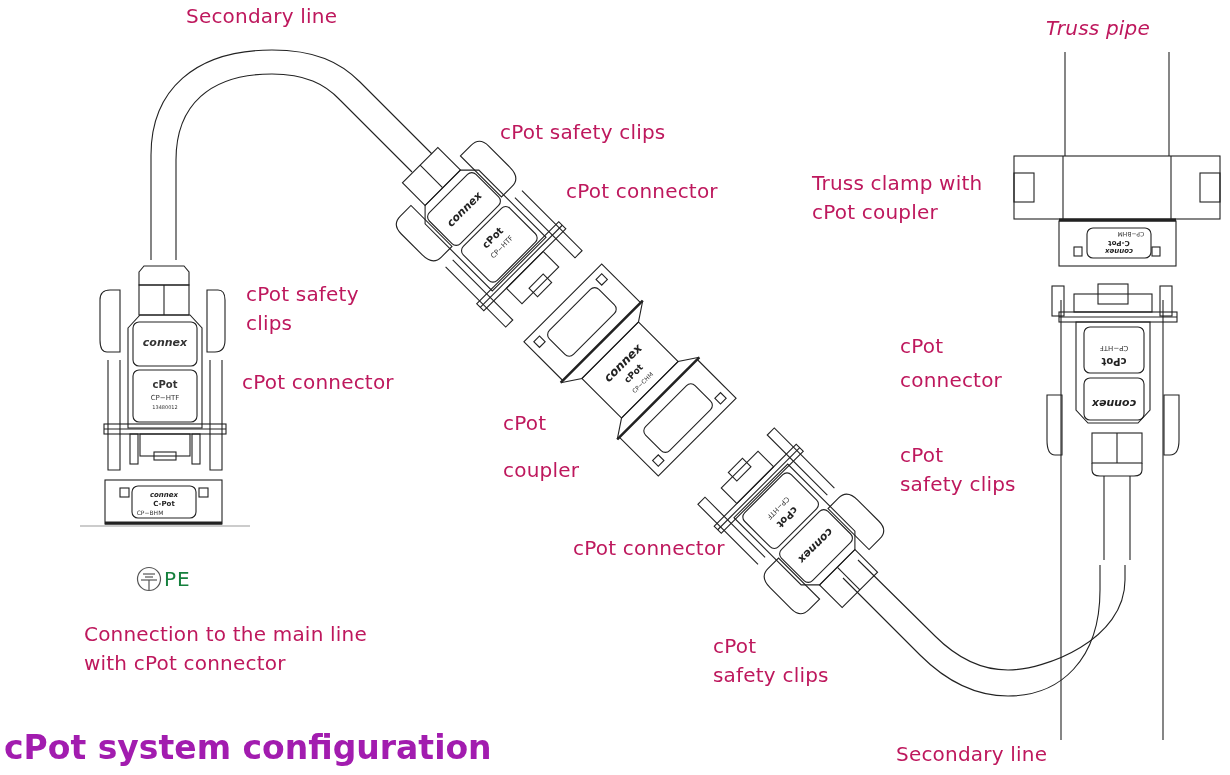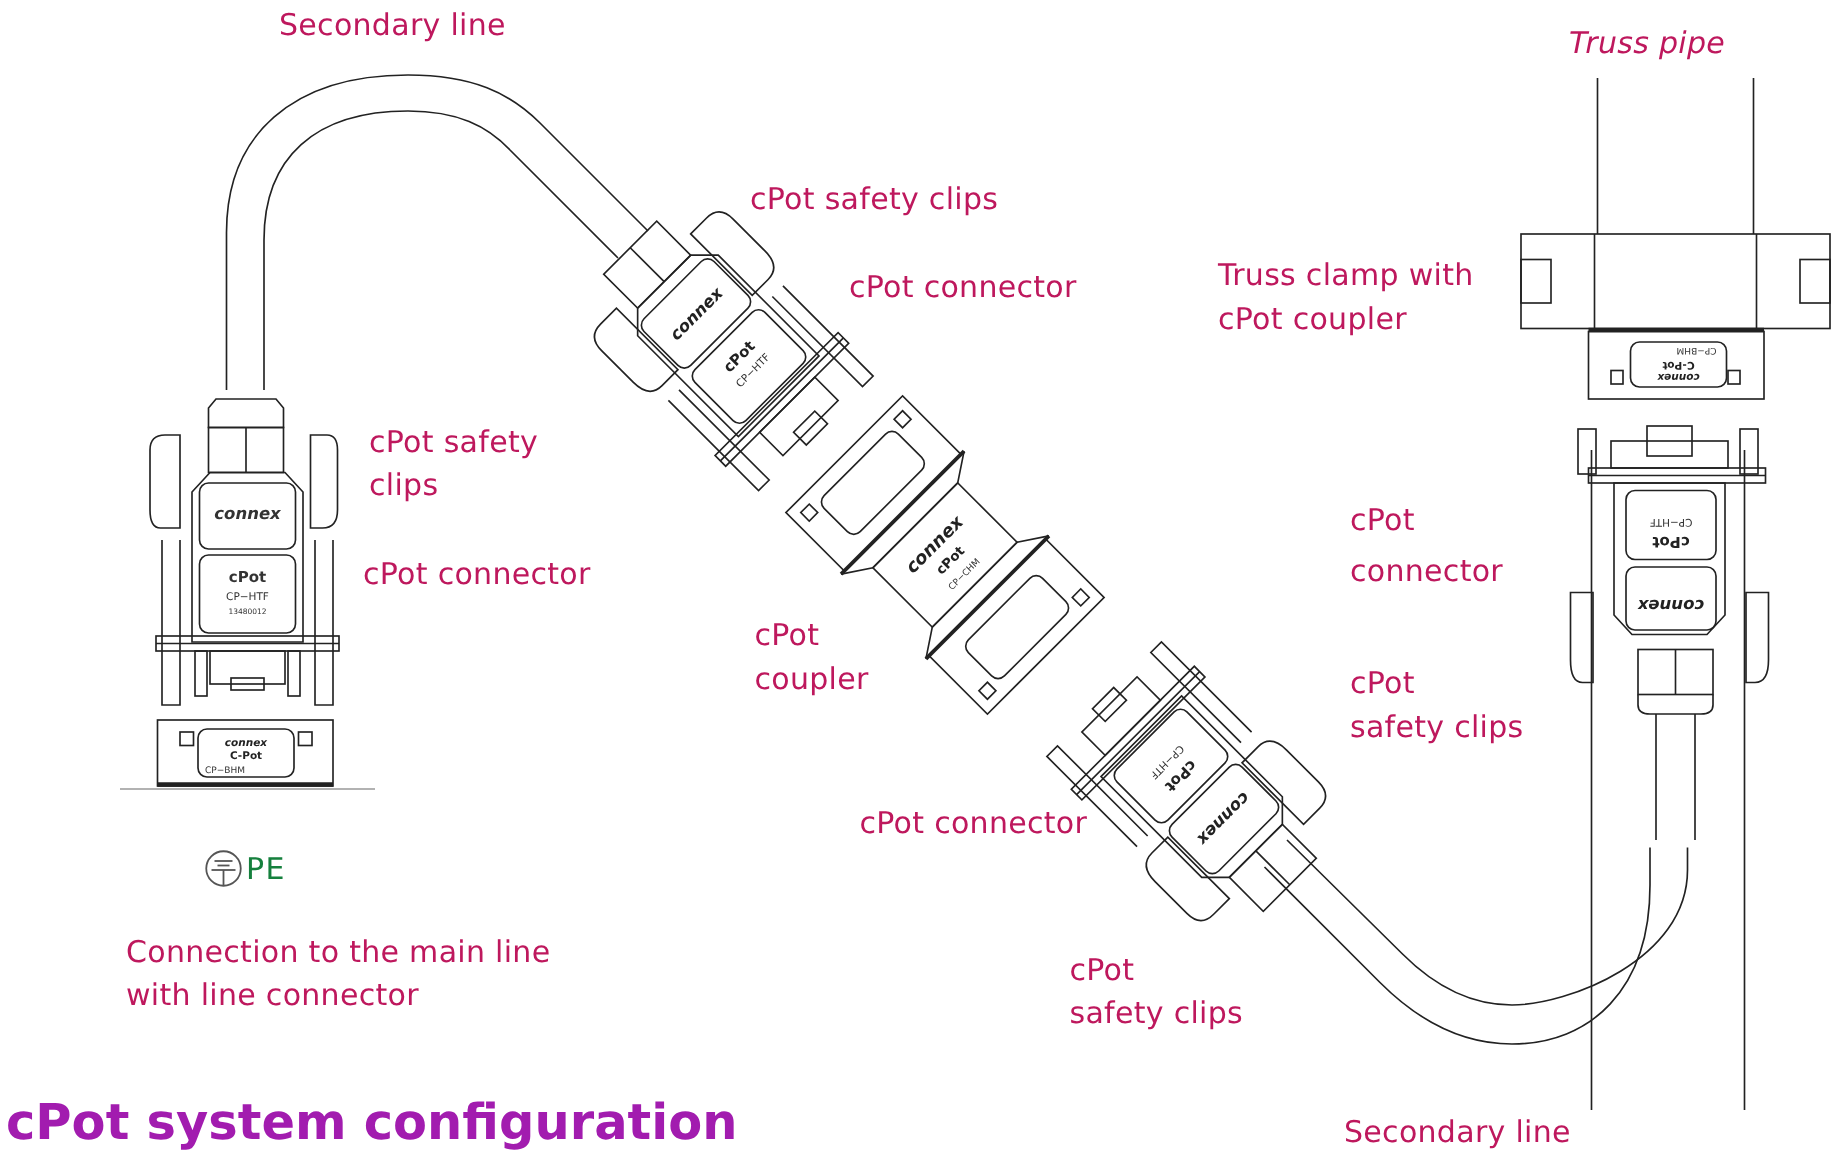--- a/index.html
+++ b/index.html
@@ -184,21 +184,21 @@
 
 <div class="lbl" style="left:186px; top:2px;">Secondary line</div>
 <div class="lbl" style="left:500px; top:118px;">cPot safety clips</div>
 <div class="lbl" style="left:566px; top:177px;">cPot connector</div>
 
 <div class="lbl" style="left:246px; top:280px;">cPot safety</div>
 <div class="lbl" style="left:246px; top:309px;">clips</div>
 <div class="lbl" style="left:242px; top:368px;">cPot connector</div>
 
 <div class="lbl" style="left:503px; top:409px;">cPot</div>
-<div class="lbl" style="left:503px; top:438px;">coupler</div>
+<div class="lbl" style="left:503px; top:456px;">coupler</div>
 
 <div class="lbl" style="left:573px; top:534px;">cPot connector</div>
 <div class="lbl" style="left:713px; top:632px;">cPot</div>
 <div class="lbl" style="left:713px; top:661px;">safety clips</div>
 
 <div class="lbl" style="left:1046px; top:14px;font-style:italic;">Truss pipe</div>
 <div class="lbl" style="left:812px; top:169px;">Truss clamp with</div>
 <div class="lbl" style="left:812px; top:198px;">cPot coupler</div>
 
 <div class="lbl" style="left:900px; top:332px;">cPot</div>
@@ -211,17 +211,17 @@
     <circle cx="13" cy="13" r="11.5" fill="none" stroke="#555" stroke-width="1.2"></circle>
     <line x1="7" y1="8" x2="19" y2="8" stroke="#555" stroke-width="1.2"></line>
     <line x1="9" y1="11" x2="17" y2="11" stroke="#555" stroke-width="1.2"></line>
     <line x1="5" y1="14" x2="21" y2="14" stroke="#555" stroke-width="1.2"></line>
     <line x1="13" y1="14" x2="13" y2="24" stroke="#555" stroke-width="1.2"></line>
   </svg>
   <span class="pe-text">PE</span>
 </div>
 
 <div class="lbl" style="left:84px; top:620px;">Connection to the main line</div>
-<div class="lbl" style="left:84px; top:649px;">with line connector</div>
+<div class="lbl" style="left:84px; top:649px;">with cPot connector</div>
 
 <div class="lbl" style="left:896px; top:740px;">Secondary line</div>
 
 <div class="title">cPot system configuration</div>
 
 </body></html>

